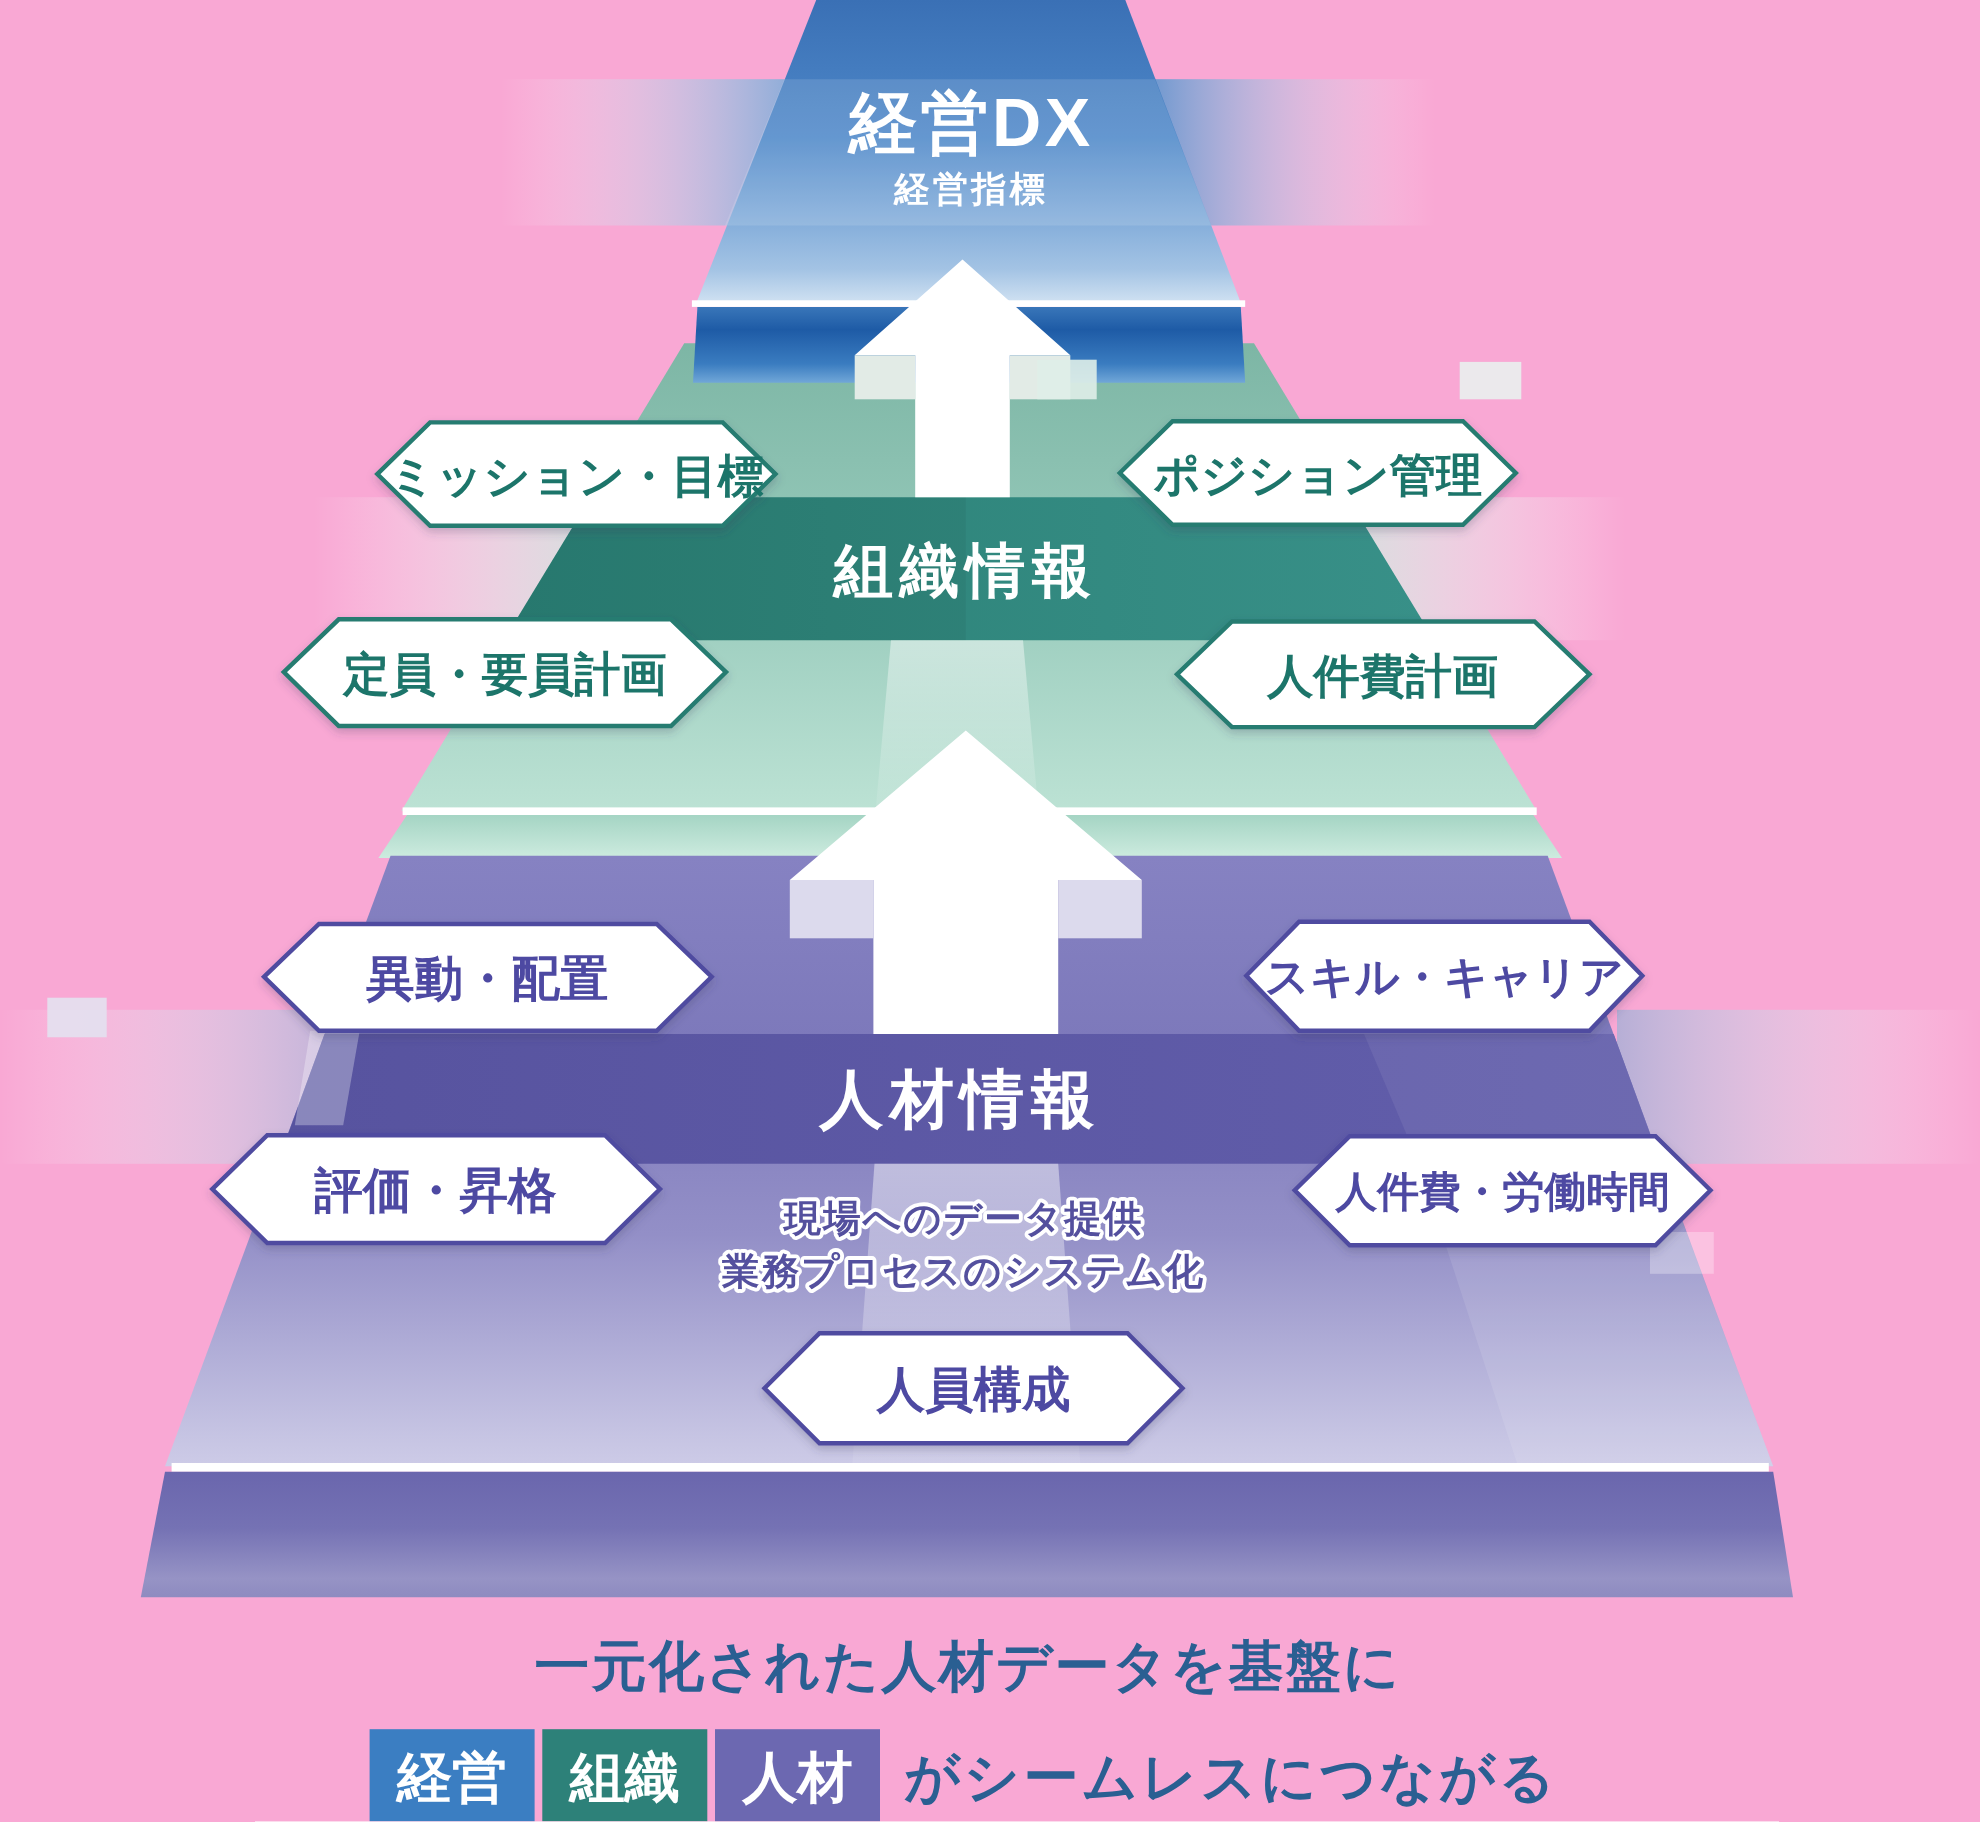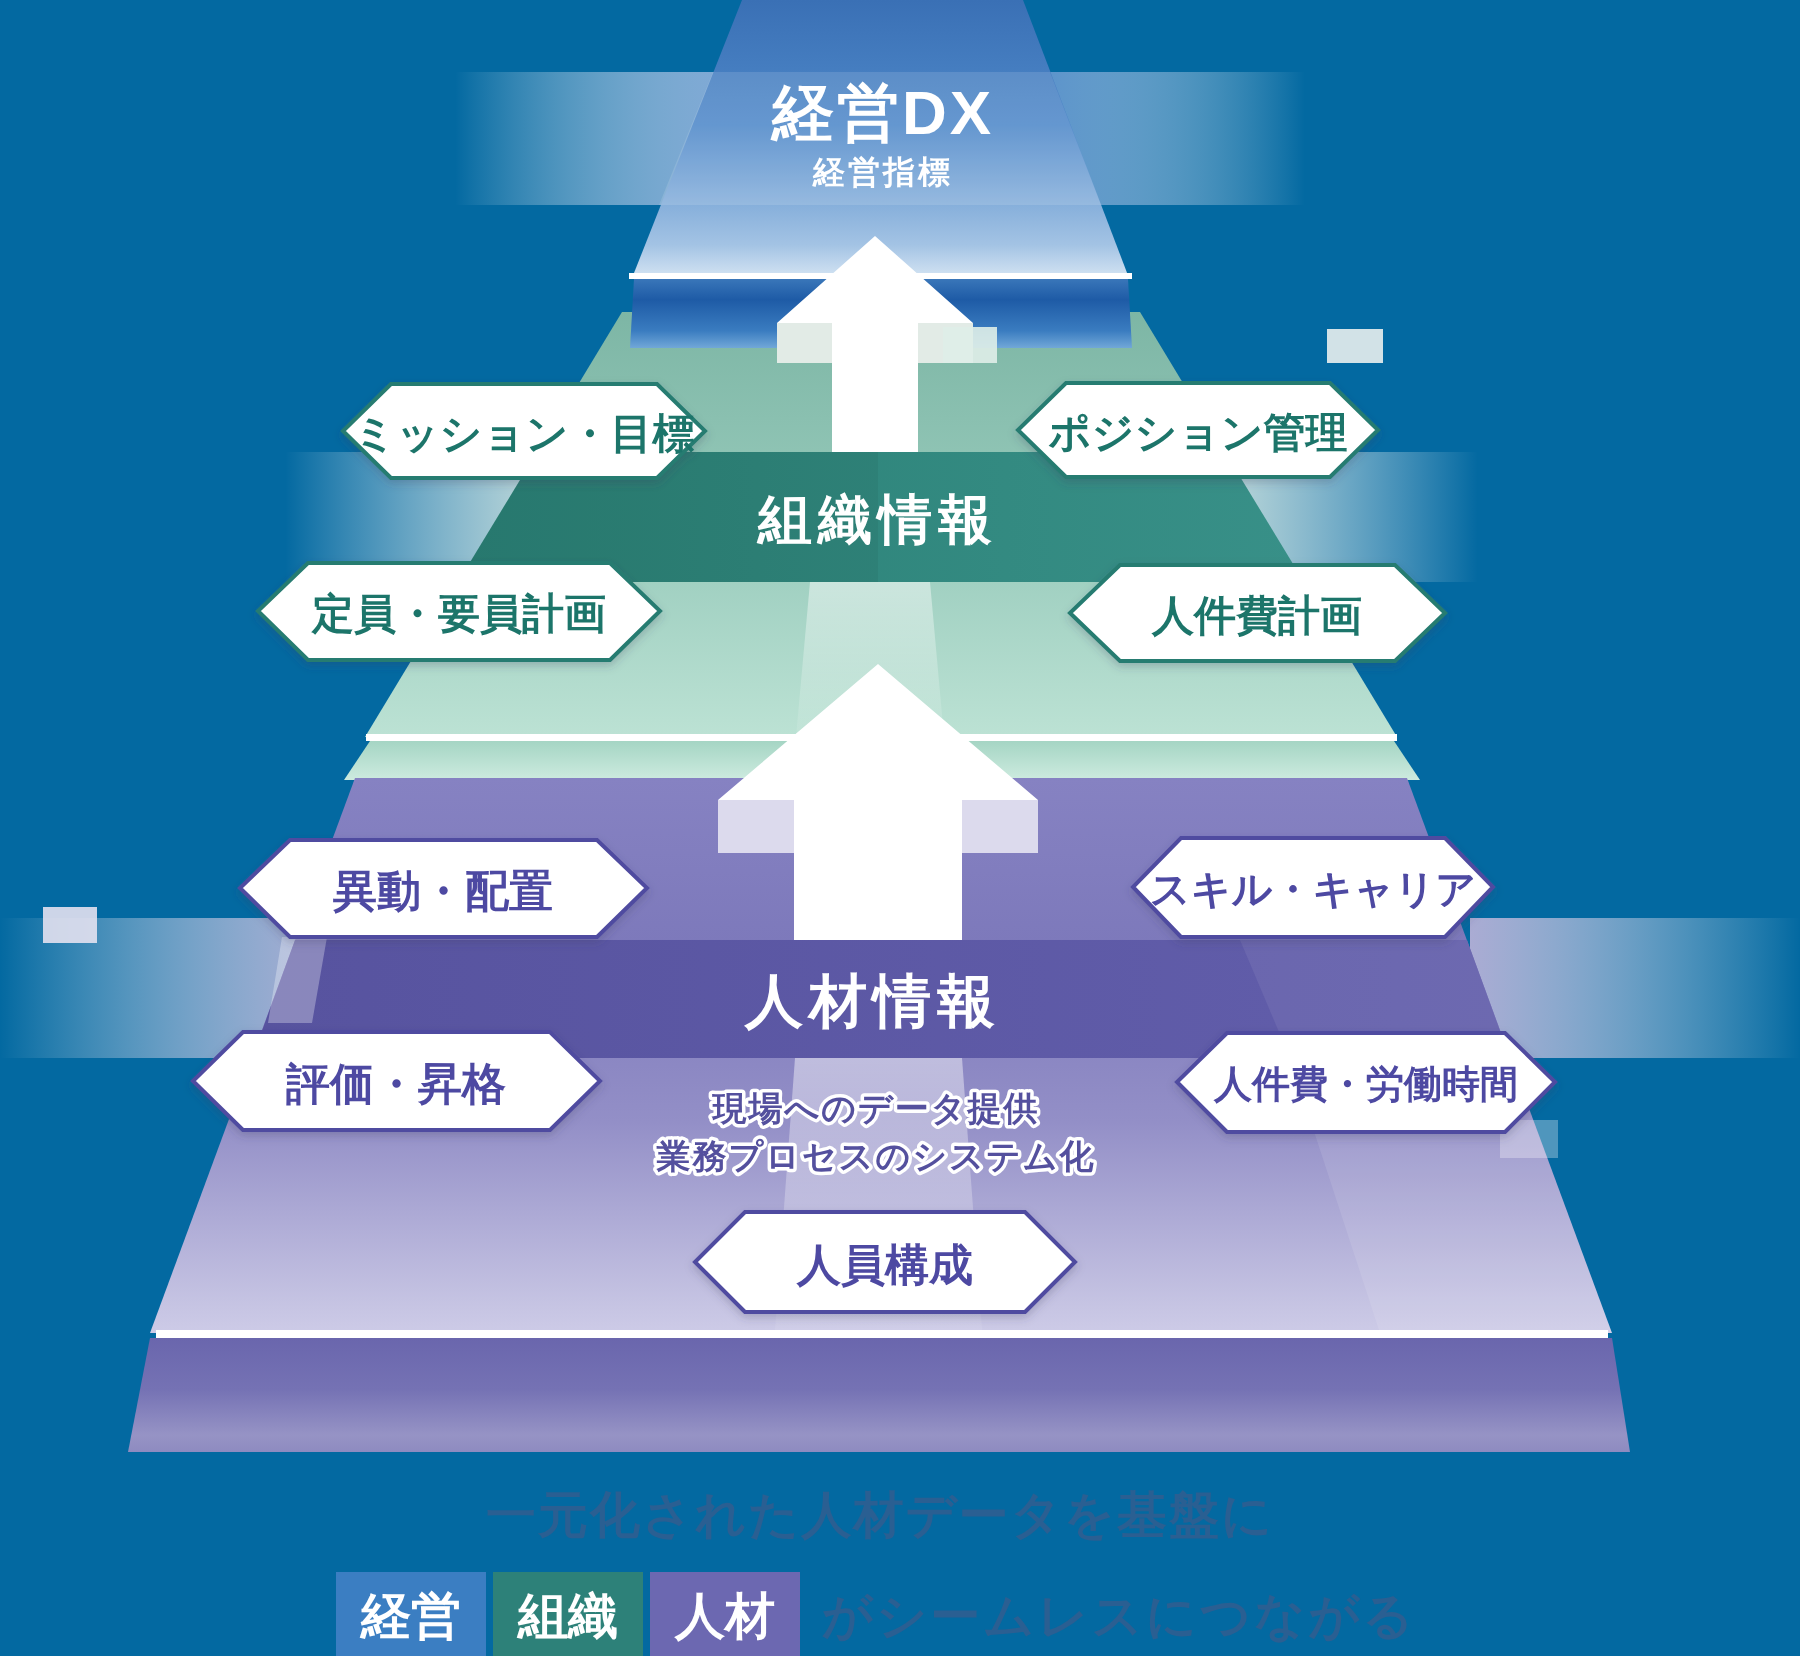--- a/index.html
+++ b/index.html
@@ -1,17 +1,17 @@
 <!DOCTYPE html>
 <html><head>
 <meta charset="utf-8">
 <style>
   html,body{margin:0;padding:0;background:#ffffff;}
   body{font-family:"Liberation Sans","DejaVu Sans",sans-serif;}
-  #stage{position:relative;width:1800px;height:1656px;background:#0369a1;overflow:hidden;}
+  #stage{position:relative;width:1800px;height:1656px;background:#f9a8d4;overflow:hidden;}
   svg{display:block;}
   text{font-family:"Liberation Sans","DejaVu Sans",sans-serif;}
   .lvl-title{fill:#ffffff;font-weight:700;}
   .badge-shape{fill:#ffffff;}
   .badge-teal{stroke:#267b71;stroke-width:4;}
   .badge-purple{stroke:#504ba0;stroke-width:4;}
   .badge-text{font-weight:700;}
   .badge-text-teal{fill:#1e756b;}
   .badge-text-purple{fill:#4d48a2;}
   .note-text{fill:#54509e;font-weight:700;stroke:#ffffff;stroke-width:7;paint-order:stroke;stroke-linejoin:round;}

